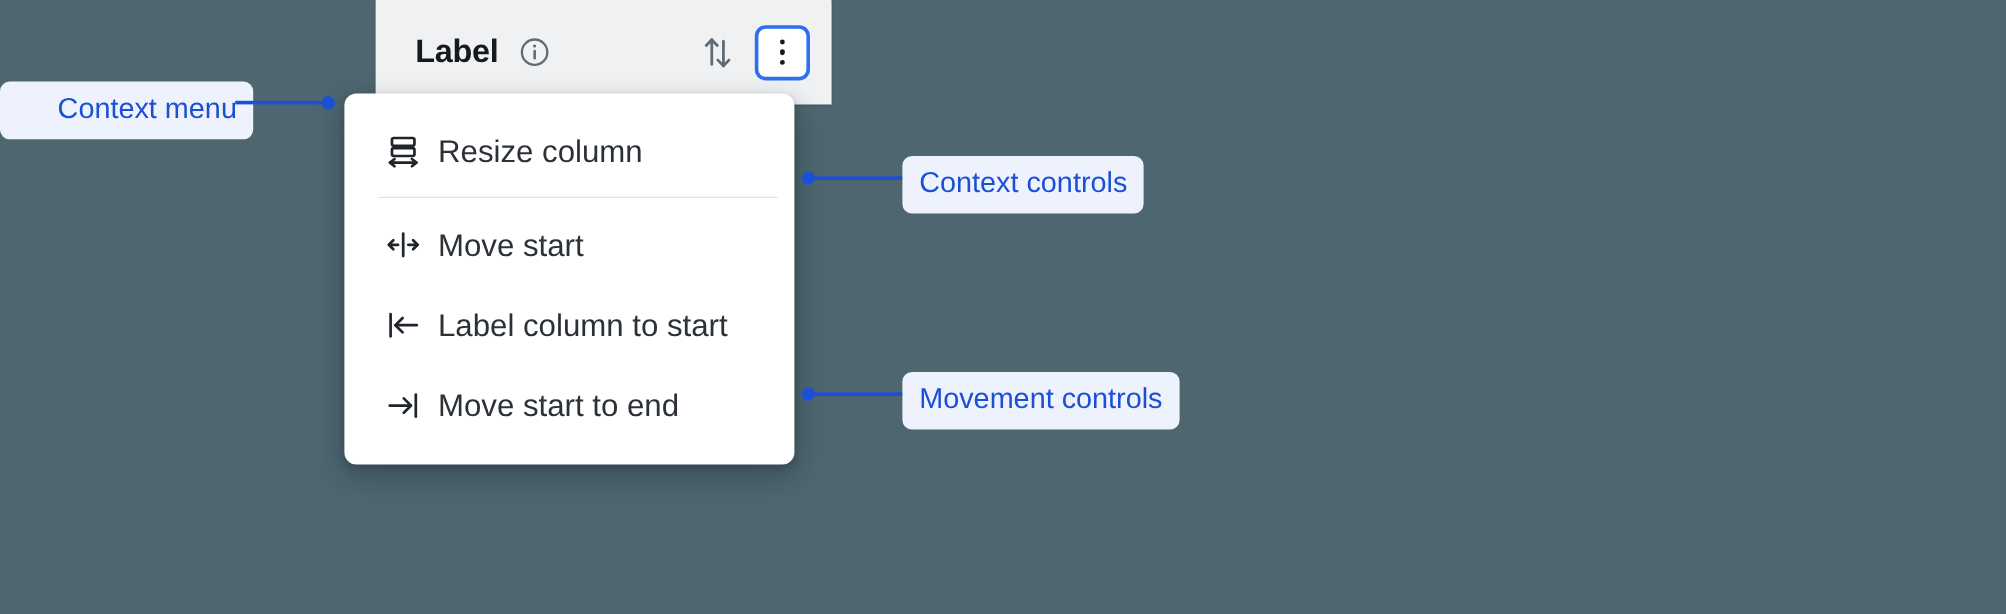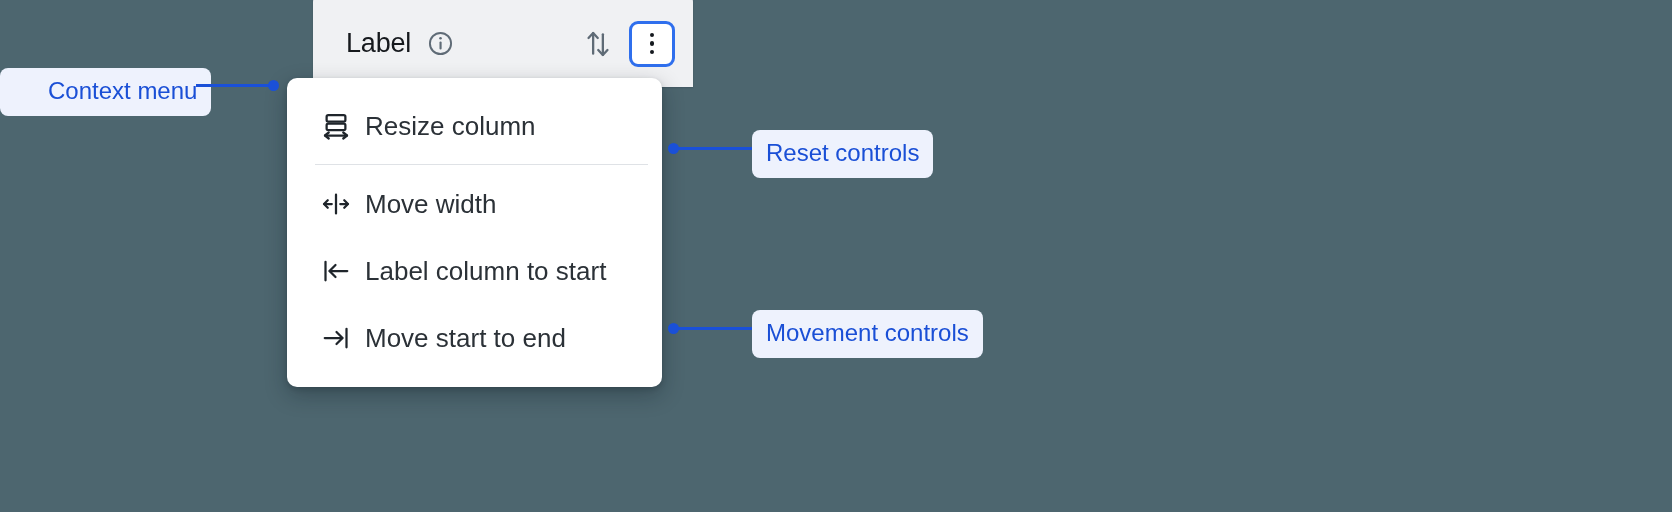--- a/index.html
+++ b/index.html
@@ -25,21 +25,21 @@
     background: #f0f1f3;
     border-radius: 10px 10px 0 0;
     box-shadow: 0 1px 2px rgba(20,30,40,0.18);
     display: flex;
     align-items: center;
     box-sizing: border-box;
     padding: 8px 18px 0 33px;
   }
   #header-card .hdr-title {
     font-size: 27px;
-    font-weight: 400;
+    font-weight: 700;
     color: #16191d;
     letter-spacing: -0.2px;
     line-height: 1;
   }
   .info-icon {
     margin-left: 16px;
     width: 27px;
     height: 27px;
     flex: 0 0 auto;
     display: block;
@@ -189,21 +189,21 @@
   <div class="menu-item">
     <svg class="mi-icon" viewBox="0 0 24 24">
       <g stroke="#1f252b" stroke-width="1.8" fill="none" stroke-linecap="round" stroke-linejoin="round">
         <line x1="12" y1="4.5" x2="12" y2="19.5"></line>
         <line x1="8.6" y1="12" x2="2.6" y2="12"></line>
         <polyline points="5.4,9 2.4,12 5.4,15"></polyline>
         <line x1="15.4" y1="12" x2="21.4" y2="12"></line>
         <polyline points="18.6,9 21.6,12 18.6,15"></polyline>
       </g>
     </svg>
-    <span class="mi-label">Move width</span>
+    <span class="mi-label">Move start</span>
   </div>
 
   <div class="menu-item">
     <svg class="mi-icon" viewBox="0 0 24 24">
       <g stroke="#1f252b" stroke-width="1.8" fill="none" stroke-linecap="round" stroke-linejoin="round">
         <line x1="3.6" y1="4.6" x2="3.6" y2="19.4"></line>
         <line x1="21" y1="12" x2="7" y2="12"></line>
         <polyline points="11.6,7.2 6.8,12 11.6,16.8"></polyline>
       </g>
     </svg>
@@ -222,17 +222,17 @@
   </div>
 
 </div>
 
 <div class="anno-chip" style="left:0px; top:68px;padding-left:48px;">Context menu</div>
 <div class="anno-line" style="left:196px; top:84px; width:78px;"></div>
 <div class="anno-dot" style="left:268px; top:80px;"></div>
 
 <div class="anno-dot" style="left:668px; top:143px;"></div>
 <div class="anno-line" style="left:676px; top:147px; width:78px;"></div>
-<div class="anno-chip" style="left:752px; top:130px;">Reset controls</div>
+<div class="anno-chip" style="left:752px; top:130px;">Context controls</div>
 
 <div class="anno-dot" style="left:668px; top:323px;"></div>
 <div class="anno-line" style="left:676px; top:327px; width:78px;"></div>
 <div class="anno-chip" style="left:752px; top:310px;">Movement controls</div>
 
 </body></html>

